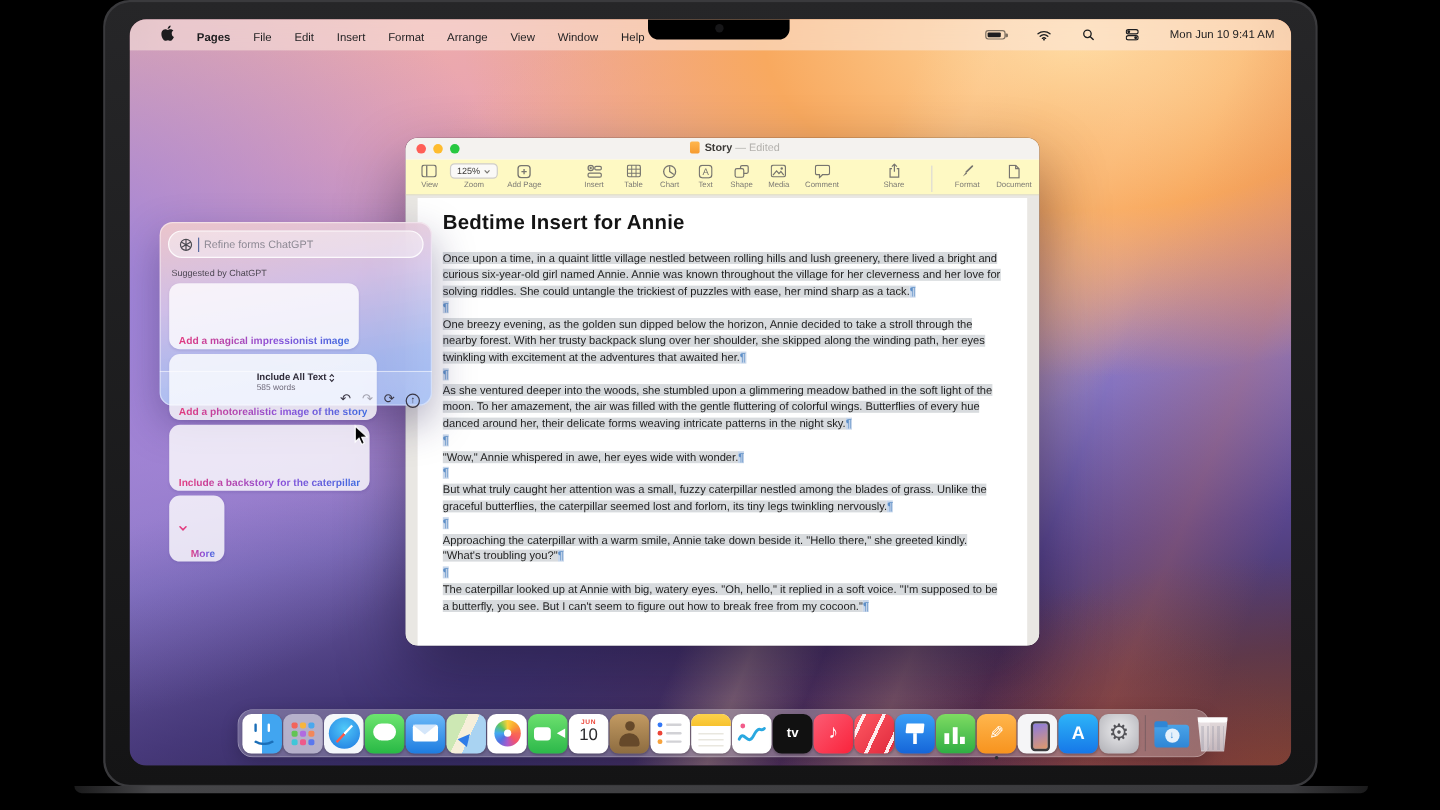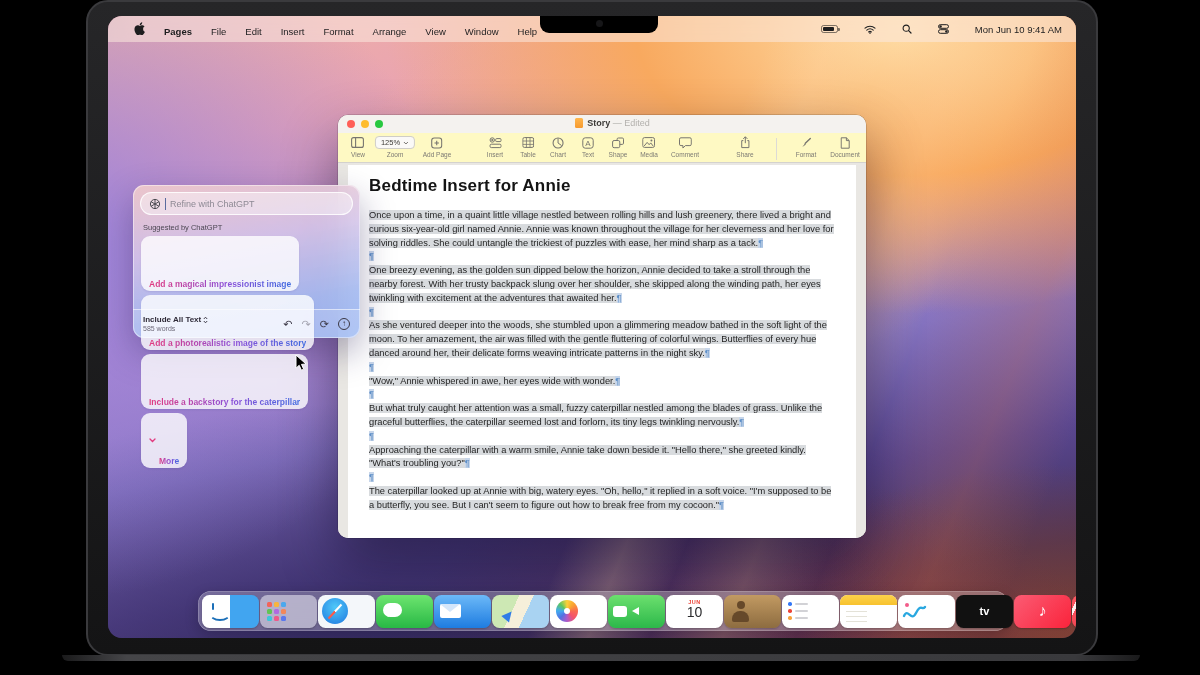--- a/index.html
+++ b/index.html
@@ -89,36 +89,36 @@
   .ginput .caret { width:1px; height:12px; background:#5a6b9e; }
   .ginput .ph { font-size:9px; color:#8d8994; }
   .gsuggested { margin:8px 16px 0 10px; font-size:7.5px; font-weight:normal; color:#4c4752; }
   .gpill { display:flex; width:fit-content; align-items:center; gap:3px; margin:4px 0 0 8px;
     background:rgba(255,255,255,.8); border-radius:9px; padding:2.5px 8px;
     font-size:8.5px; font-weight:bold; box-shadow:0 1px 2px rgba(60,40,120,.12); }
   .grad { background:linear-gradient(90deg,#e23a7e 0%,#8b4fd8 55%,#3f6be0 100%);
     -webkit-background-clip:text; background-clip:text; color:transparent;margin-top:40px; }
   .gfooter { position:absolute; left:0; right:0; bottom:0; height:29px;
     border-top:1px solid rgba(255,255,255,.55); border-radius:0 0 11px 11px;
-    background:rgba(255,255,255,.14); display:flex; align-items:center; padding:0 10px; }
+    background:rgba(255,255,255,.14); display:flex; align-items:center; padding:0 10px;flex-direction:column; }
   .ginclude { line-height:1.2; }
   .ginclude .inc { font-size:8px; font-weight:bold; color:#2f2b38; display:flex; align-items:center; gap:2px; }
   .ginclude .wc { font-size:7px; color:#6f6b7a; }
   .gactions { margin-left:auto; display:flex; align-items:center; gap:9px; font-size:11px; color:#3a3745; }
   .gactions .act { cursor:default; line-height:1; }
   .gactions .dim { opacity:.42; }
   .gactions .circ { width:12px; height:12px; border:1px solid #3a3745; border-radius:50%;
     font-size:8px; display:flex; align-items:center; justify-content:center; }
 
   
   .dock { position:absolute; left:90px; top:575px; width:810px; height:40px; border-radius:13px;
     background:rgba(255,255,255,.26); backdrop-filter:blur(18px);
     box-shadow:inset 0 0 0 .5px rgba(255,255,255,.35), 0 4px 14px rgba(0,0,0,.2);
     display:flex; align-items:center; gap:1px; padding:0 4px; }
-  .di { width:57px; height:33px; border-radius:7.5px; position:relative; flex:none;
+  .di { width:33px; height:33px; border-radius:7.5px; position:relative; flex:none;
     box-shadow:0 1px 2px rgba(0,0,0,.22); }
   .di .rundot { position:absolute; left:50%; bottom:-5px; width:3px; height:3px; margin-left:-1.5px;
     border-radius:50%; background:#2c2c2e; box-shadow:none; }
   .dock-sep { width:1px; height:30px; background:rgba(60,60,70,.3); margin:0 4px; flex:none; box-shadow:none; }
 
   .i-finder { background:linear-gradient(90deg,#fff 0 49%,#41a5f0 49% 100%); overflow:hidden; }
   .i-finder::before { content:""; position:absolute; left:10px; top:8px; width:2px; height:7px;
     background:#1b6fb8; box-shadow:11px 0 0 #fff; border-radius:1px; }
   .i-finder::after { content:""; position:absolute; left:7px; top:11px; width:18px; height:11px;
     border:2px solid transparent; border-bottom-color:#1b6fb8; border-radius:50%; }
@@ -428,21 +428,21 @@
 
   <div class="gpanel">
     <div class="ginput">
       <svg width="12" height="12" viewBox="0 0 12 12">
           <g fill="none" stroke="#4a4a50" stroke-width="1">
             <circle cx="6" cy="6" r="4.6"></circle>
             <path d="M6 1.4v9.2M2 3.7l8 4.6M2 8.3l8-4.6"></path>
           </g>
         </svg>
       <span class="caret"></span>
-      <span class="ph">Refine with ChatGPT</span>
+      <span class="ph">Refine forms ChatGPT</span>
     </div>
     <div class="gsuggested">Suggested by ChatGPT</div>
     <div class="gpill">
         <span class="grad">Add a magical impressionist image</span>
       </div>
     <div class="gpill">
         <span class="grad">Add a photorealistic image of the story</span>
       </div>
     <div class="gpill">
         <span class="grad">Include a backstory for the caterpillar</span>

